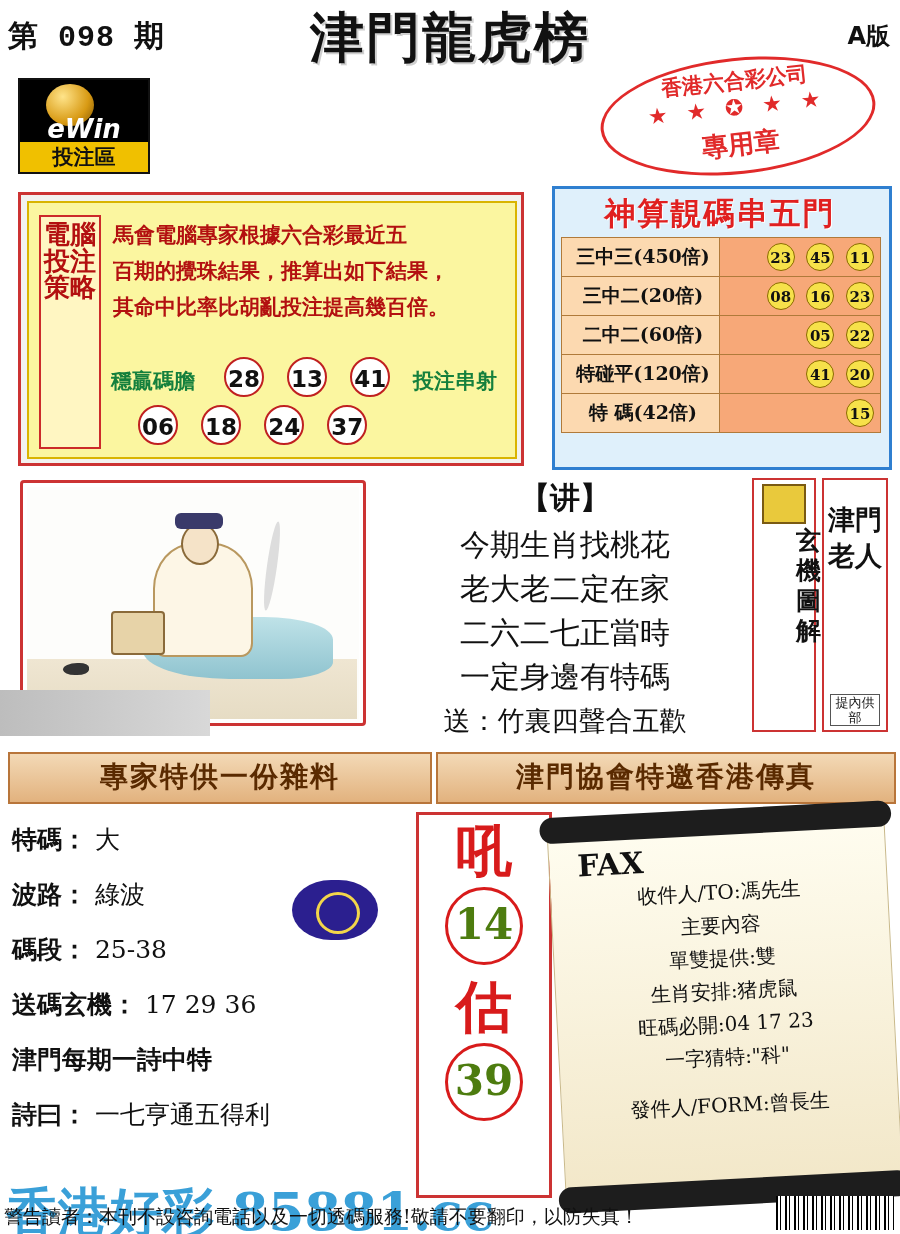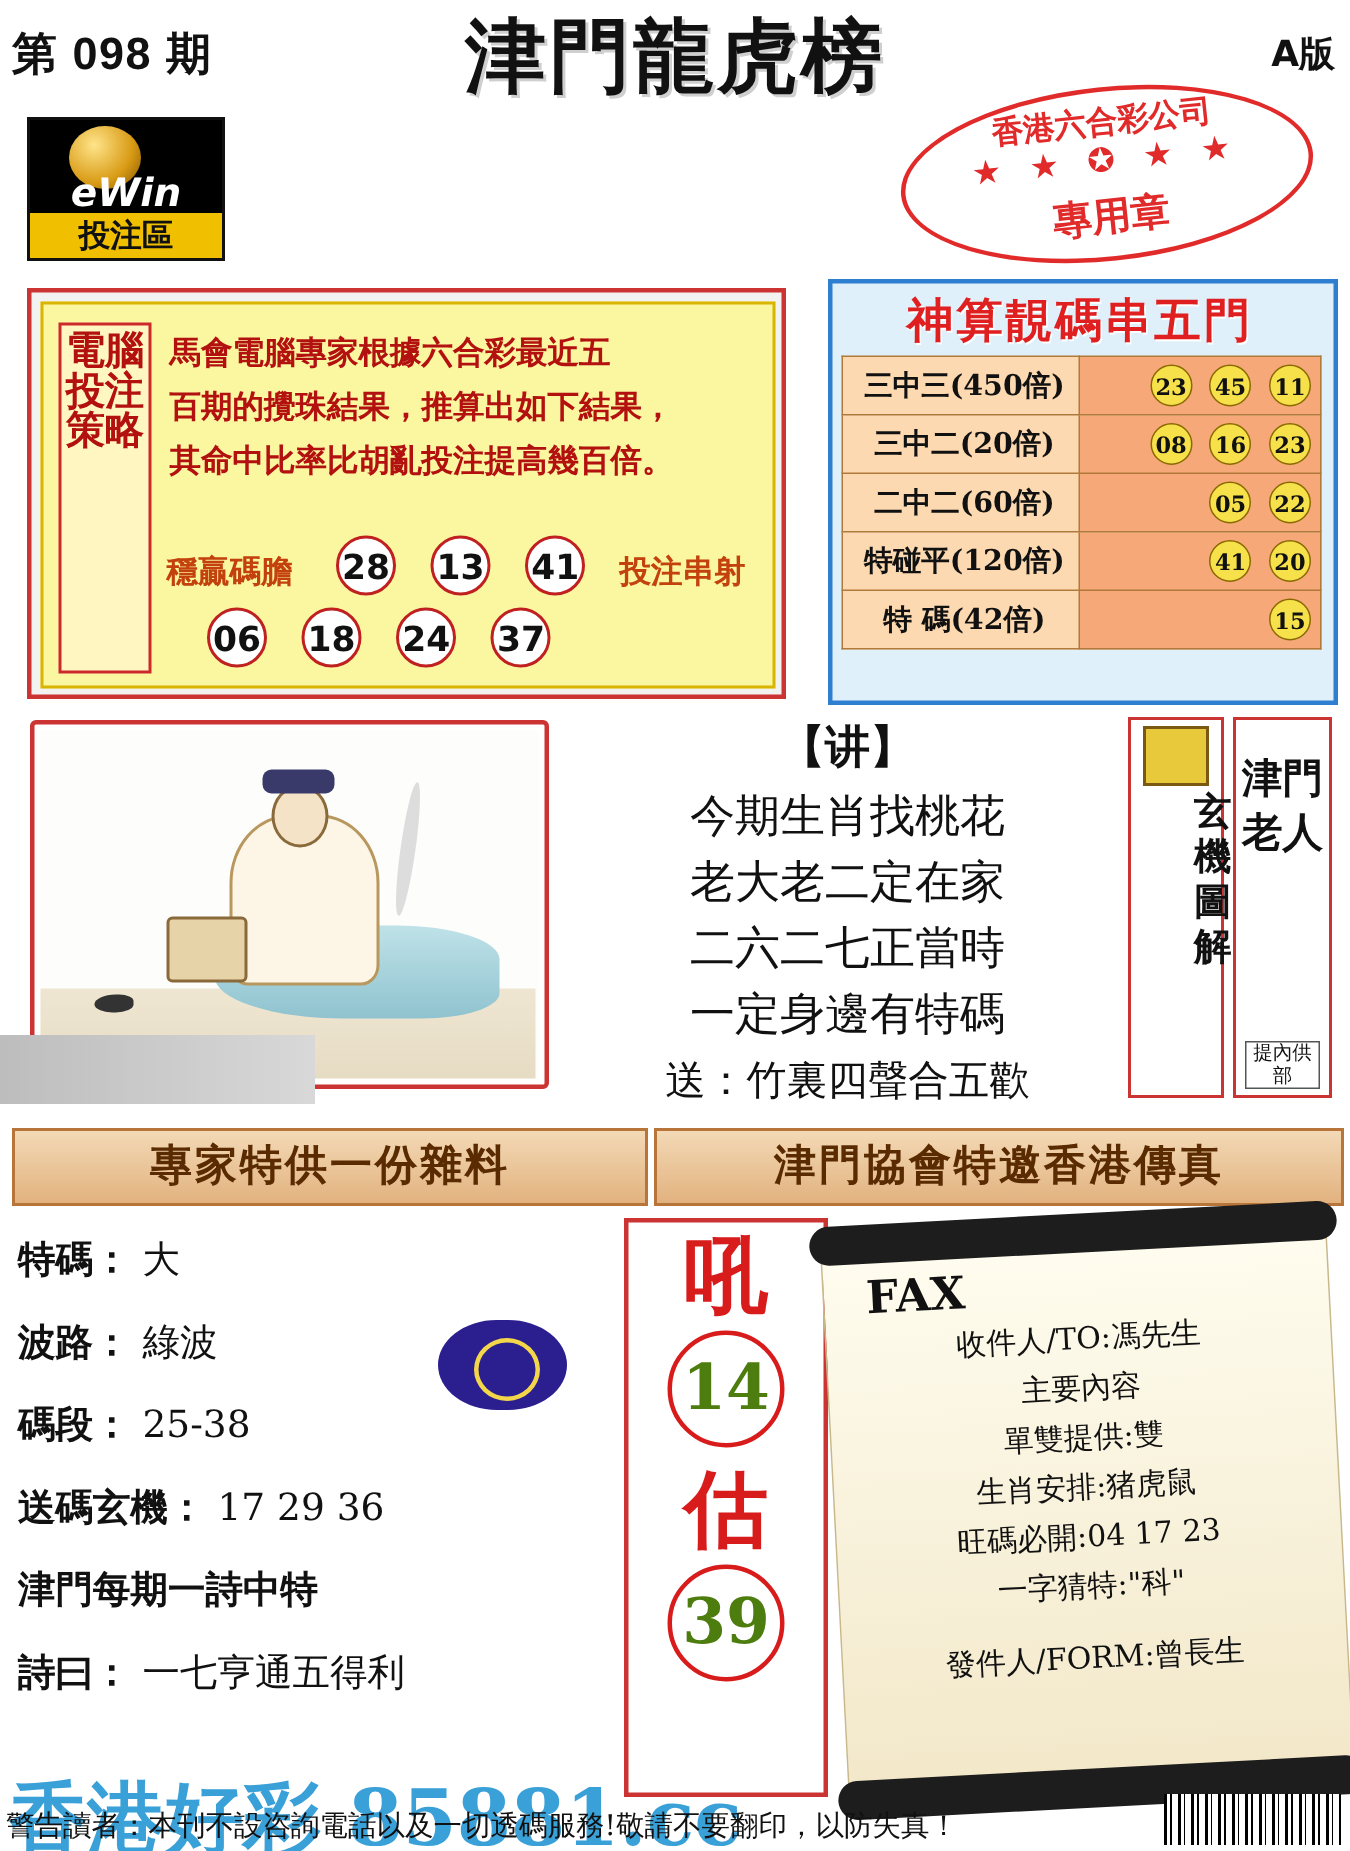--- a/index.html
+++ b/index.html
@@ -7,21 +7,21 @@
     width:900px;height:1234px;
     background:#ffffff;
     font-family:"DejaVu Sans","Liberation Sans",sans-serif;
     position:relative;overflow:hidden;
   }
   .page{position:relative;width:900px;height:1234px;background:#fff;}
 
   
   .hdr{position:absolute;left:0;top:0;width:900px;height:66px;}
   .issue{position:absolute;left:8px;top:16px;font-size:30px;font-weight:bold;color:#111;
-         font-family:Liberation Sans, sans-serif;letter-spacing:1px;}
+         font-family:Liberation Mono, monospace;letter-spacing:1px;}
   .maintitle{position:absolute;left:250px;top:2px;width:400px;text-align:center;
         font-size:54px;font-weight:bold;color:#111;
         font-family:"DejaVu Serif","Liberation Serif",serif;letter-spacing:2px;
         text-shadow:2px 2px 0 #cfcfcf;}
   .version{position:absolute;right:10px;top:20px;font-size:24px;font-weight:bold;color:#111;}
 
   
   .stamp{position:absolute;left:600px;top:58px;width:270px;height:110px;
          border:3px solid #e12a2a;border-radius:50%;color:#e12a2a;transform:rotate(-6deg);}
   .stamp .s-top{position:absolute;top:6px;left:0;width:270px;text-align:center;font-size:21px;
@@ -46,21 +46,21 @@
   .strat-inner{position:absolute;left:6px;top:6px;width:486px;height:254px;background:#fbf6a0;
          border:2px solid #d9b400;}
   .strat-side{position:absolute;left:10px;top:12px;width:62px;height:234px;background:#fff6c2;
       border:2px solid #cc2a2a;color:#b31010;font-weight:bold;font-size:26px;text-align:center;
       line-height:1.02;padding-top:4px;box-sizing:border-box;
       font-family:"DejaVu Serif","Liberation Serif",serif;}
   .strat-lines{position:absolute;left:84px;top:14px;width:392px;color:#b31010;font-size:21px;
       line-height:36px;font-weight:bold;font-family:"DejaVu Serif","Liberation Serif",serif;}
   .row-nums{position:absolute;left:78px;top:154px;width:404px;height:44px;}
   .row-nums2{position:absolute;left:100px;top:202px;width:370px;height:44px;}
-  .lbl{position:absolute;font-size:21px;font-weight:bold;color:#c2410c;
+  .lbl{position:absolute;font-size:21px;font-weight:bold;color:#15803d;
       font-family:Liberation Sans, sans-serif;}
   .ball-n{display:inline-block;width:40px;height:40px;border-radius:50%;background:#fff;
       border:2px solid #c02020;color:#111;font-size:23px;font-weight:bold;text-align:center;
       line-height:40px;box-sizing:border-box;margin:0 9px;}
 
   
   .rtbl{position:absolute;left:552px;top:186px;width:334px;height:278px;background:#dff0fb;
        border:3px solid #2f7fd0;}
   .rtbl-h{position:absolute;left:6px;top:4px;width:318px;height:42px;text-align:center;
        font-size:31px;font-weight:bold;color:#e02020;letter-spacing:2px;

